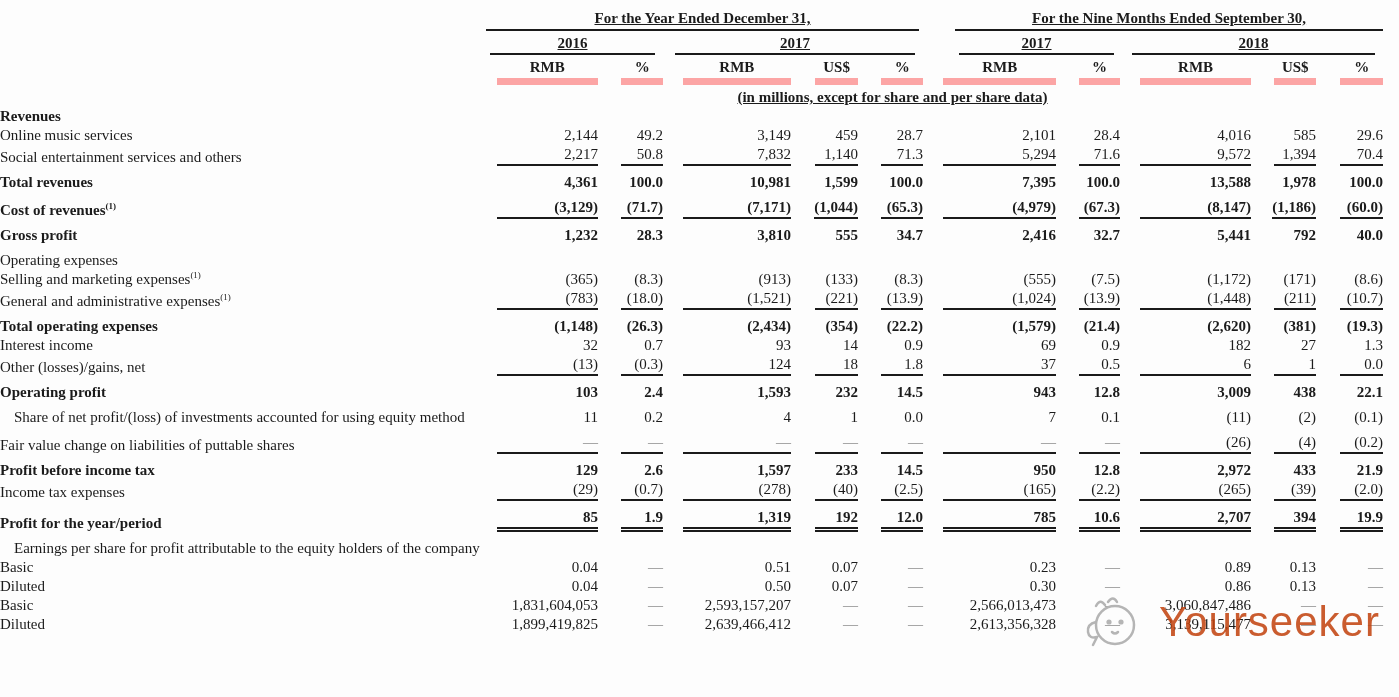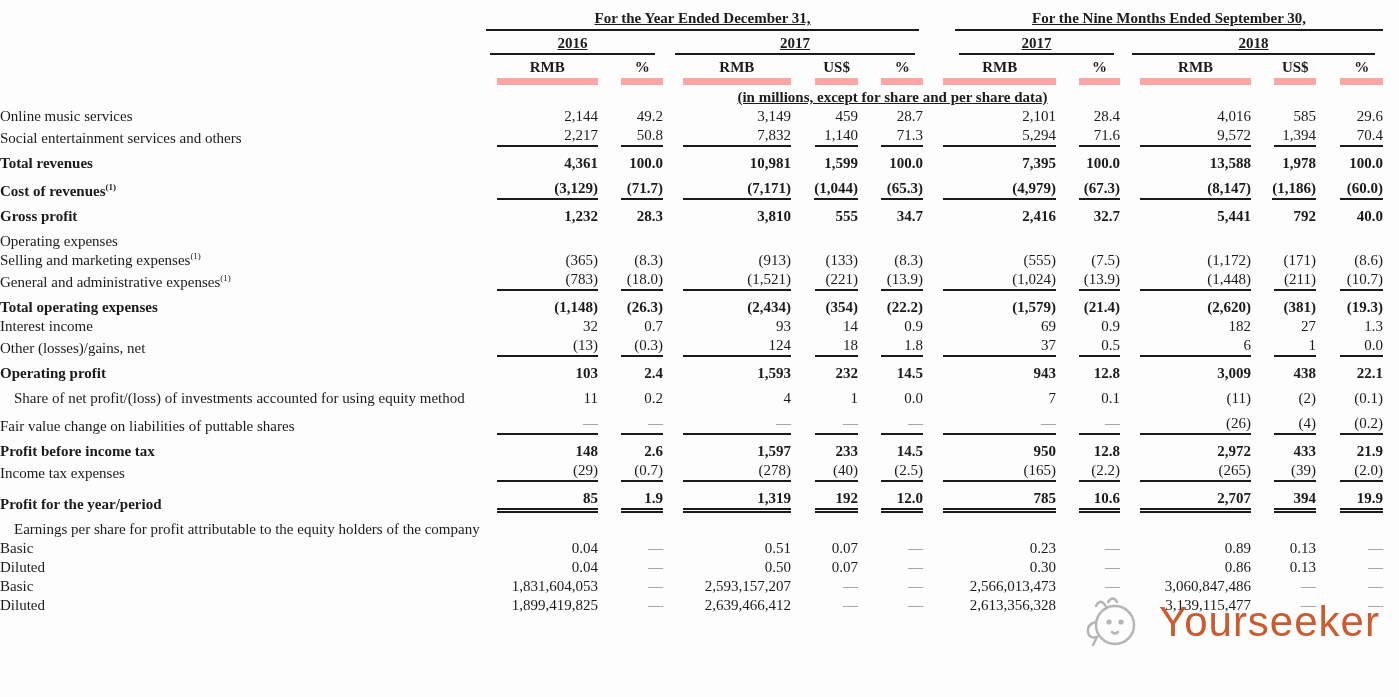--- a/index.html
+++ b/index.html
@@ -110,20 +110,24 @@
       <td class="vc col-rmb"><span class="cur">RMB</span></td>
       <td class="vc col-sm"><span class="cur">US$</span></td>
       <td class="vc col-sm"><span class="cur">%</span></td>
     </tr>
     <tr>
       <td class="label"></td>
       <td colspan="10" class="note">(in millions, except for share and per share data)</td>
     </tr>
   </thead>
   <tbody id="tbody">
+      <tr class="bold">
+        <td class="label"><span>Revenues</span></td>
+        <td colspan="10"></td>
+      </tr>
       <tr class="ind1">
         <td class="label"><span>Online music services</span></td>
         <td class="vc col-rmb"><span class="val">2,144</span></td>
         <td class="vc col-sm"><span class="val">49.2</span></td>
         <td class="vc col-rmb"><span class="val">3,149</span></td>
         <td class="vc col-sm"><span class="val">459</span></td>
         <td class="vc col-sm"><span class="val">28.7</span></td>
         <td class="vc col-rmb"><span class="val">2,101</span></td>
         <td class="vc col-sm"><span class="val">28.4</span></td>
         <td class="vc col-rmb"><span class="val">4,016</span></td>
@@ -285,21 +289,21 @@
         <td class="vc col-sm"><span class="val dash">—</span></td>
         <td class="vc col-sm"><span class="val dash">—</span></td>
         <td class="vc col-rmb"><span class="val dash">—</span></td>
         <td class="vc col-sm"><span class="val dash">—</span></td>
         <td class="vc col-rmb"><span class="val">(26)</span></td>
         <td class="vc col-sm"><span class="val">(4)</span></td>
         <td class="vc col-sm"><span class="val">(0.2)</span></td>
       </tr>
       <tr class="bold gap">
         <td class="label"><span>Profit before income tax</span></td>
-        <td class="vc col-rmb"><span class="val">148</span></td>
+        <td class="vc col-rmb"><span class="val">129</span></td>
         <td class="vc col-sm"><span class="val">2.6</span></td>
         <td class="vc col-rmb"><span class="val">1,597</span></td>
         <td class="vc col-sm"><span class="val">233</span></td>
         <td class="vc col-sm"><span class="val">14.5</span></td>
         <td class="vc col-rmb"><span class="val">950</span></td>
         <td class="vc col-sm"><span class="val">12.8</span></td>
         <td class="vc col-rmb"><span class="val">2,972</span></td>
         <td class="vc col-sm"><span class="val">433</span></td>
         <td class="vc col-sm"><span class="val">21.9</span></td>
       </tr>

